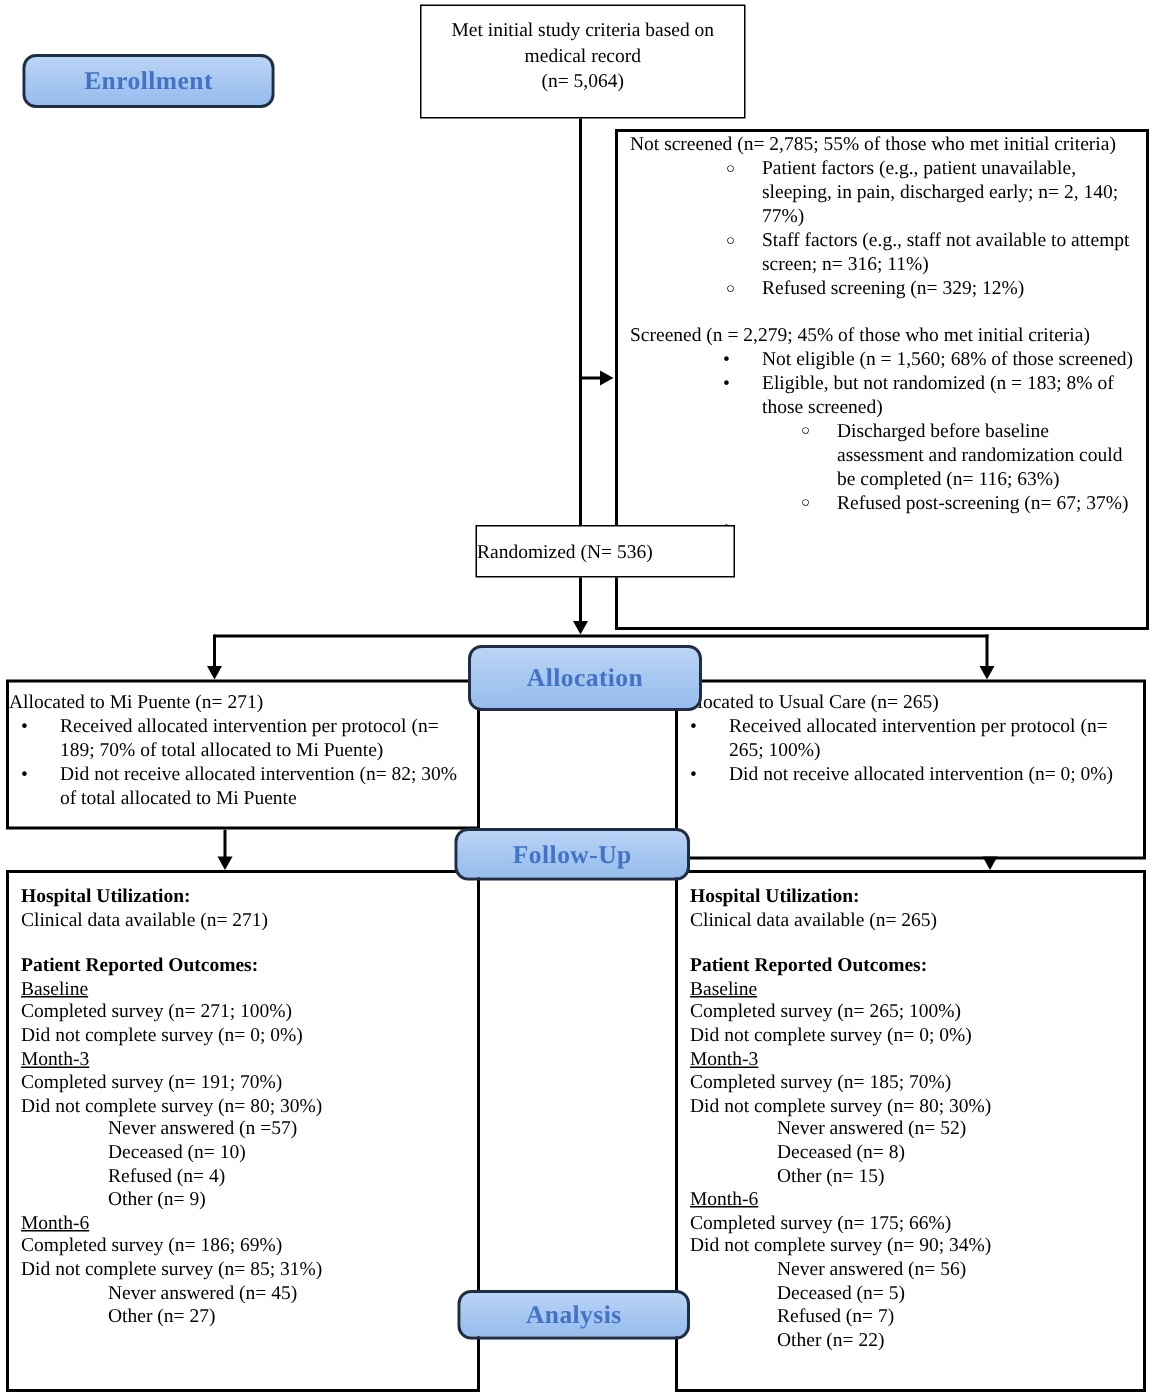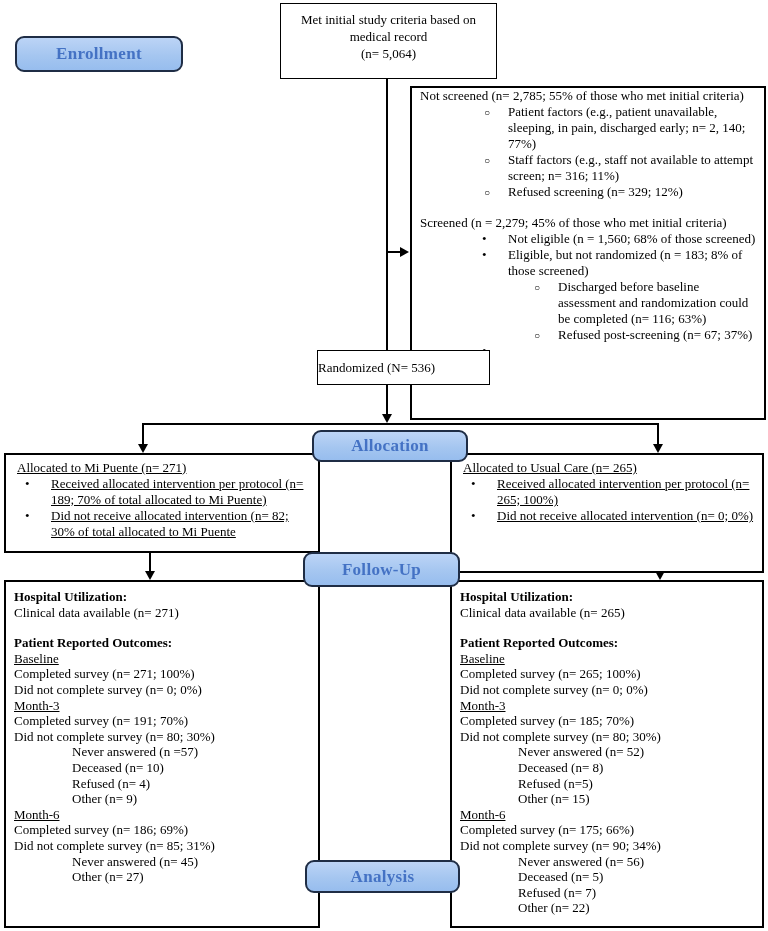--- a/index.html
+++ b/index.html
@@ -31,33 +31,33 @@
   #top-box{left:280px;top:3px;width:217px;height:76px;font-size:13px;line-height:17px;padding-top:7px;}
   #screening-box{left:410px;top:86px;width:356px;height:334px;}
   #randomized-box{left:317px;top:350px;width:173px;height:35px;z-index:4;
     display:flex;align-items:center;justify-content:flex-start;font-size:13px;}
   #alloc-left{left:4px;top:453px;width:316px;height:100px;}
   #alloc-right{left:450px;top:453px;width:314px;height:120px;}
   #fu-left{left:4px;top:580px;width:316px;height:348px;}
   #fu-right{left:450px;top:580px;width:314px;height:348px;}
 
   #enrollment-label{left:15px;top:36px;width:168px;height:36px;}
-  #allocation-label{left:312px;top:430px;width:156px;height:32px;}
+  #allocation-label{left:312px;top:430px;width:156px;height:44px;}
   #followup-label{left:303px;top:552px;width:157px;height:35px;}
   #analysis-label{left:305px;top:860px;width:155px;height:33px;}
 
   .rightbox{font-size:13px;line-height:16px;padding:0 6px 0 8px;}
   .rightbox .circle{padding-left:88px;}
   .rightbox .circle .marker{position:absolute;left:64px;top:1px;font-size:10px;}
   .rightbox .bullet{padding-left:88px;}
   .rightbox .bullet .marker{position:absolute;left:62px;}
   .rightbox .circle2{padding-left:138px;}
   .rightbox .circle2 .marker{position:absolute;left:114px;top:1px;font-size:10px;}
 
-  .allocbox{font-size:13px;line-height:16px;padding:5px 6px 0 11px;text-decoration:underline;}
+  .allocbox{font-size:13px;line-height:16px;padding:5px 6px 0 0;}
   .allocbox .bullet{padding-left:34px;}
   .allocbox .bullet .marker{position:absolute;left:8px;}
 
   .fubox{font-size:13px;line-height:15.6px;padding:7px 6px 0 8px;}
   .fubox .sub{padding-left:58px;}
 </style>
 </head>
 <body>
 
 <div class="vline" style="left:386px;top:75px;width:2px;height:340px;"></div>
@@ -157,21 +157,20 @@
     <div class="line gap"></div>
     <div class="line bold">Patient Reported Outcomes:</div>
     <div class="line underline">Baseline</div>
     <div class="line plain">Completed survey (n= 265; 100%)</div>
     <div class="line plain">Did not complete survey (n= 0; 0%)</div>
     <div class="line underline">Month-3</div>
     <div class="line plain">Completed survey (n= 185; 70%)</div>
     <div class="line plain">Did not complete survey (n= 80; 30%)</div>
     <div class="line sub">Never answered (n= 52)</div>
     <div class="line sub">Deceased (n= 8)</div>
-    <div class="line sub">Refused (n=5)</div>
     <div class="line sub">Other (n= 15)</div>
     <div class="line underline">Month-6</div>
     <div class="line plain">Completed survey (n= 175; 66%)</div>
     <div class="line plain">Did not complete survey (n= 90; 34%)</div>
     <div class="line sub">Never answered (n= 56)</div>
     <div class="line sub">Deceased (n= 5)</div>
     <div class="line sub">Refused (n= 7)</div>
     <div class="line sub">Other (n= 22)</div>
   </div>
 

